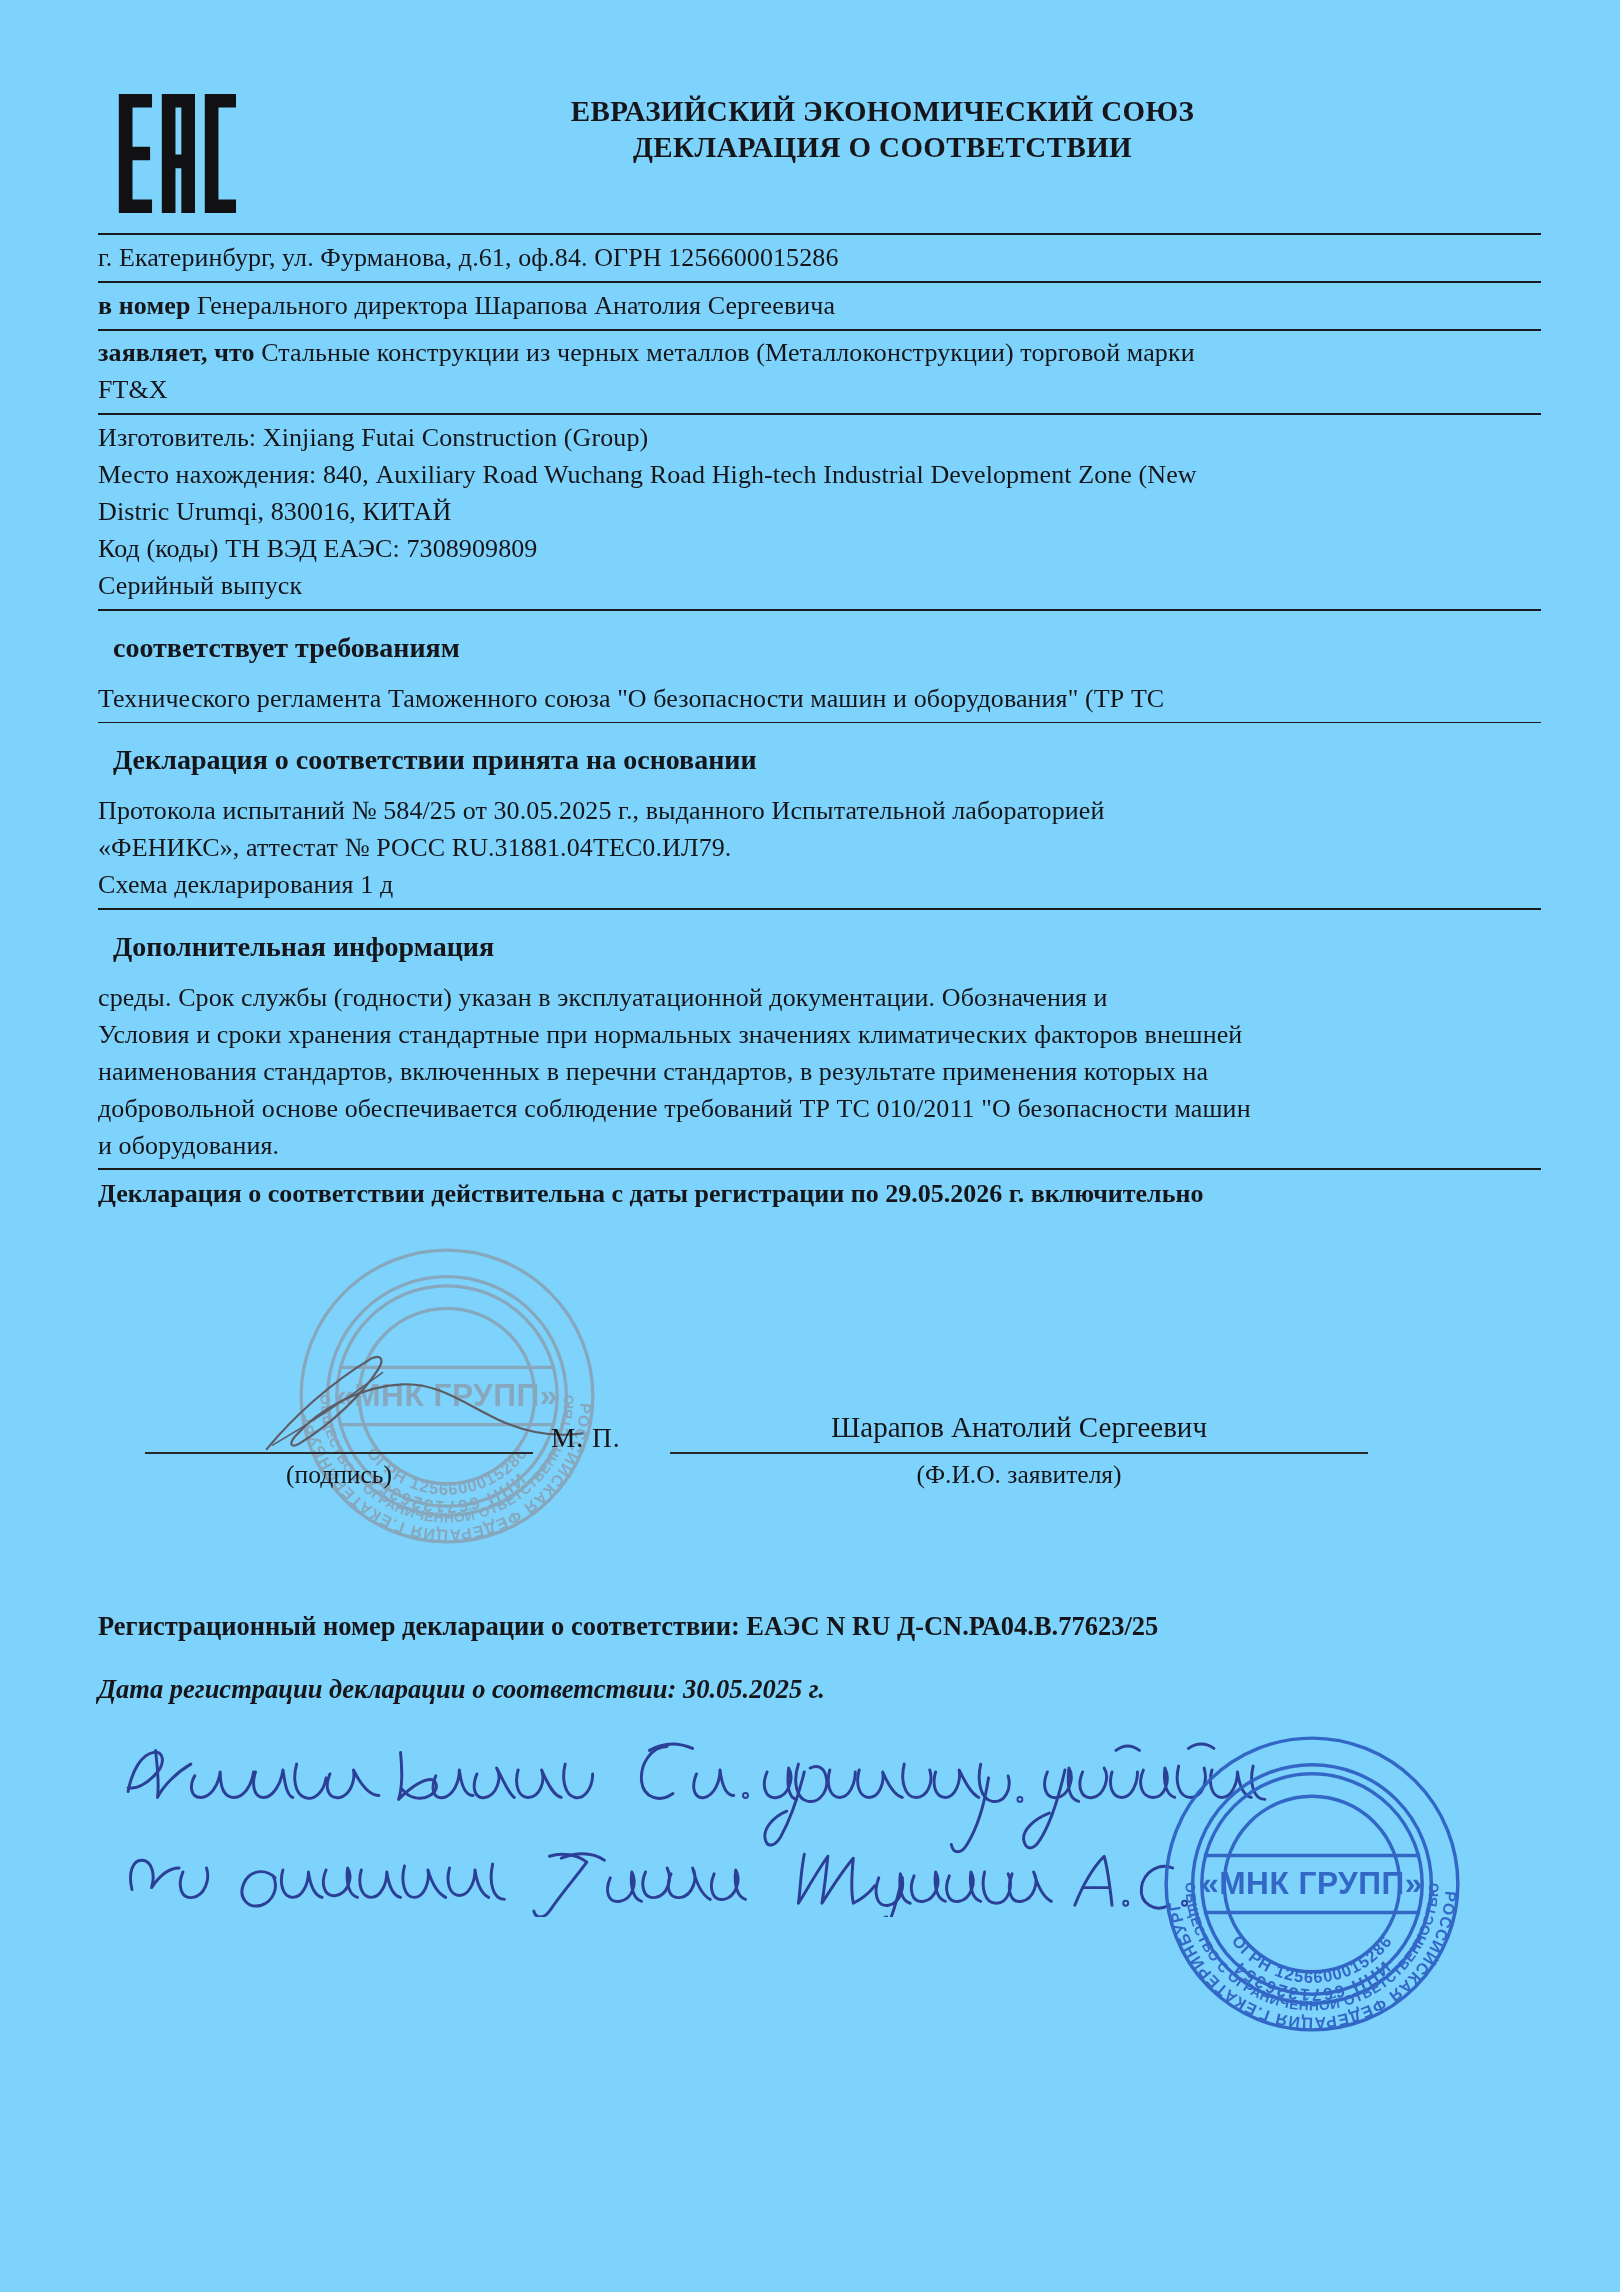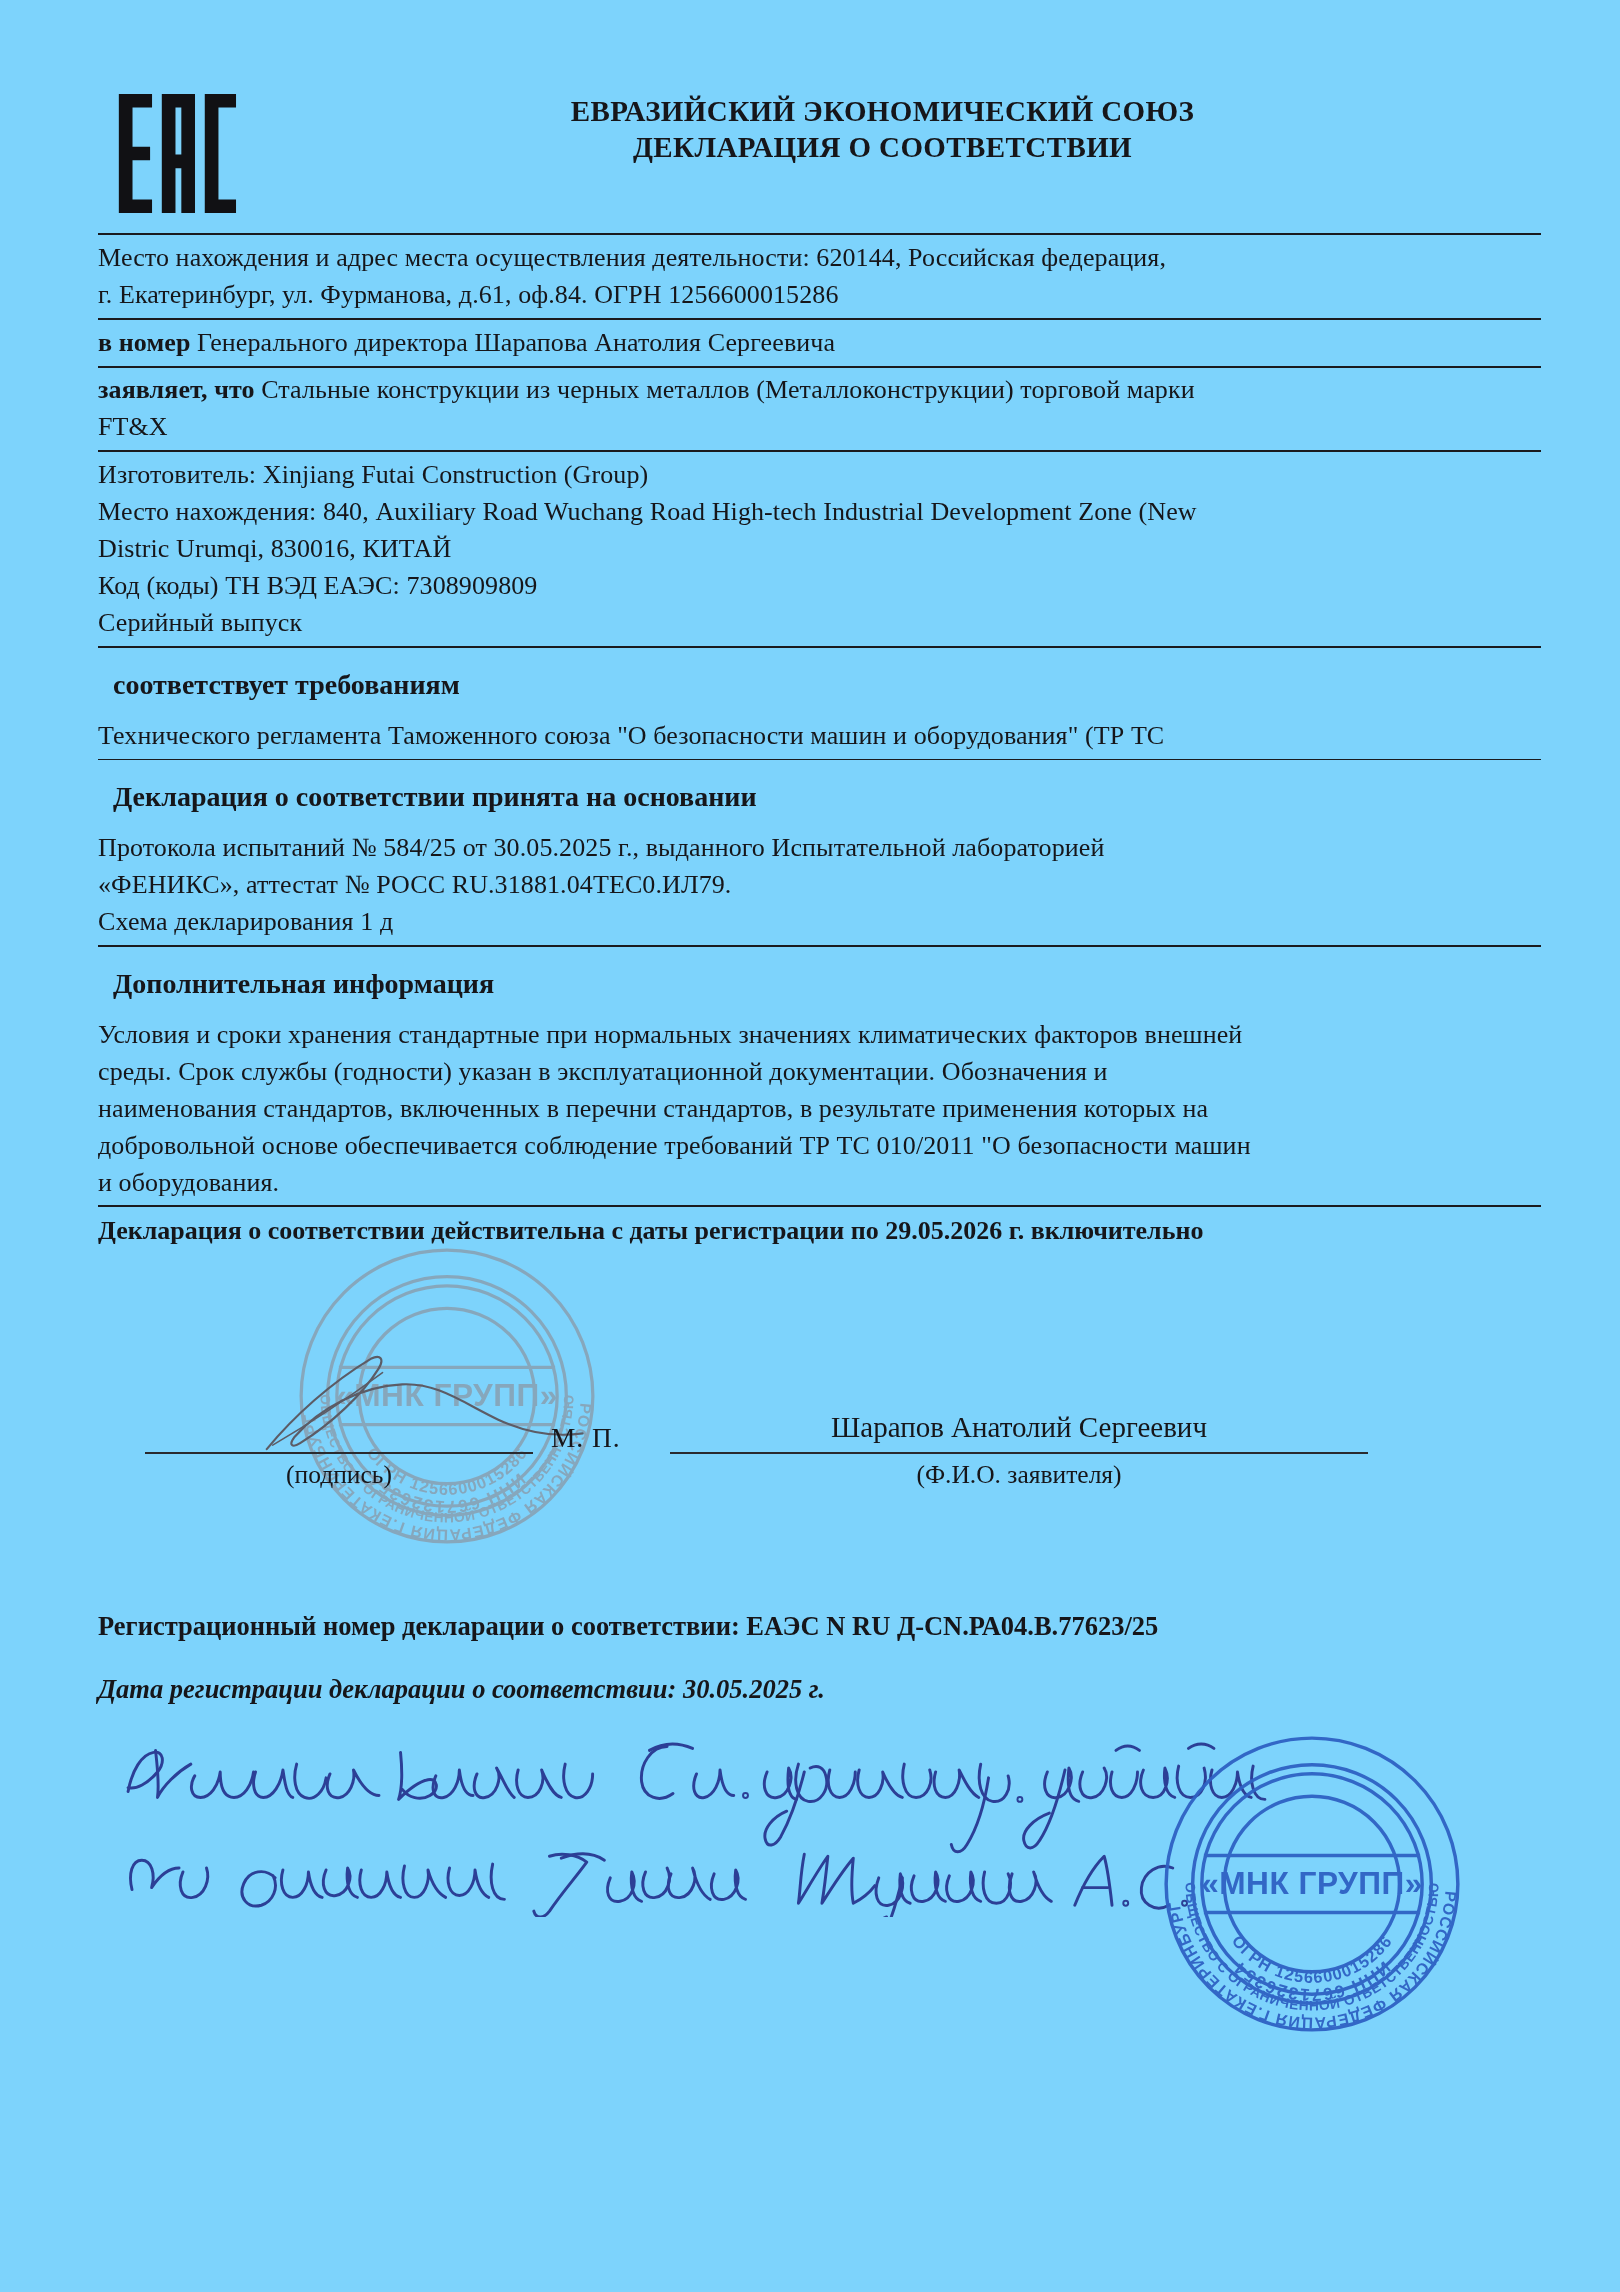--- a/index.html
+++ b/index.html
@@ -213,21 +213,20 @@
       <div class="title-line">ЕВРАЗИЙСКИЙ ЭКОНОМИЧЕСКИЙ СОЮЗ</div>
       <div class="title-line">ДЕКЛАРАЦИЯ О СООТВЕТСТВИИ</div>
     </div>
   </div>
 
   <div class="sheet">
 
     <div class="rule"></div>
 
     <div class="block">
-      <p class="l">Место нахождения и адрес места осуществления деятельности: 620144, Российская федерация,</p>
       <p class="l">г. Екатеринбург, ул. Фурманова, д.61, оф.84. ОГРН 1256600015286</p>
     </div>
     <div class="rule"></div>
 
     <div class="block">
       <p class="l"><b>в номер</b> <span>Генерального директора Шарапова Анатолия Сергеевича</span></p>
     </div>
     <div class="rule"></div>
 
     <div class="block">
@@ -254,22 +253,22 @@
     <div class="block">
       <p class="section-head">Декларация о соответствии принята на основании</p>
       <p class="l">Протокола испытаний № 584/25 от 30.05.2025 г., выданного Испытательной лабораторией</p>
       <p class="l">«ФЕНИКС», аттестат № РОСС RU.31881.04ТЕС0.ИЛ79.</p>
       <p class="l">Схема декларирования 1 д</p>
     </div>
     <div class="rule"></div>
 
     <div class="block">
       <p class="section-head">Дополнительная информация</p>
+      <p class="l">среды. Срок службы (годности) указан в эксплуатационной документации. Обозначения и</p>
       <p class="l">Условия и сроки хранения стандартные при нормальных значениях климатических факторов внешней</p>
-      <p class="l">среды. Срок службы (годности) указан в эксплуатационной документации. Обозначения и</p>
       <p class="l">наименования стандартов, включенных в перечни стандартов, в результате применения которых на</p>
       <p class="l">добровольной основе обеспечивается соблюдение требований ТР ТС 010/2011 "О безопасности машин</p>
       <p class="l">и оборудования.</p>
     </div>
     <div class="rule"></div>
 
     <div class="block">
       <p class="validity">Декларация о соответствии действительна с даты регистрации по 29.05.2026 г. включительно</p>
     </div>
   </div>

